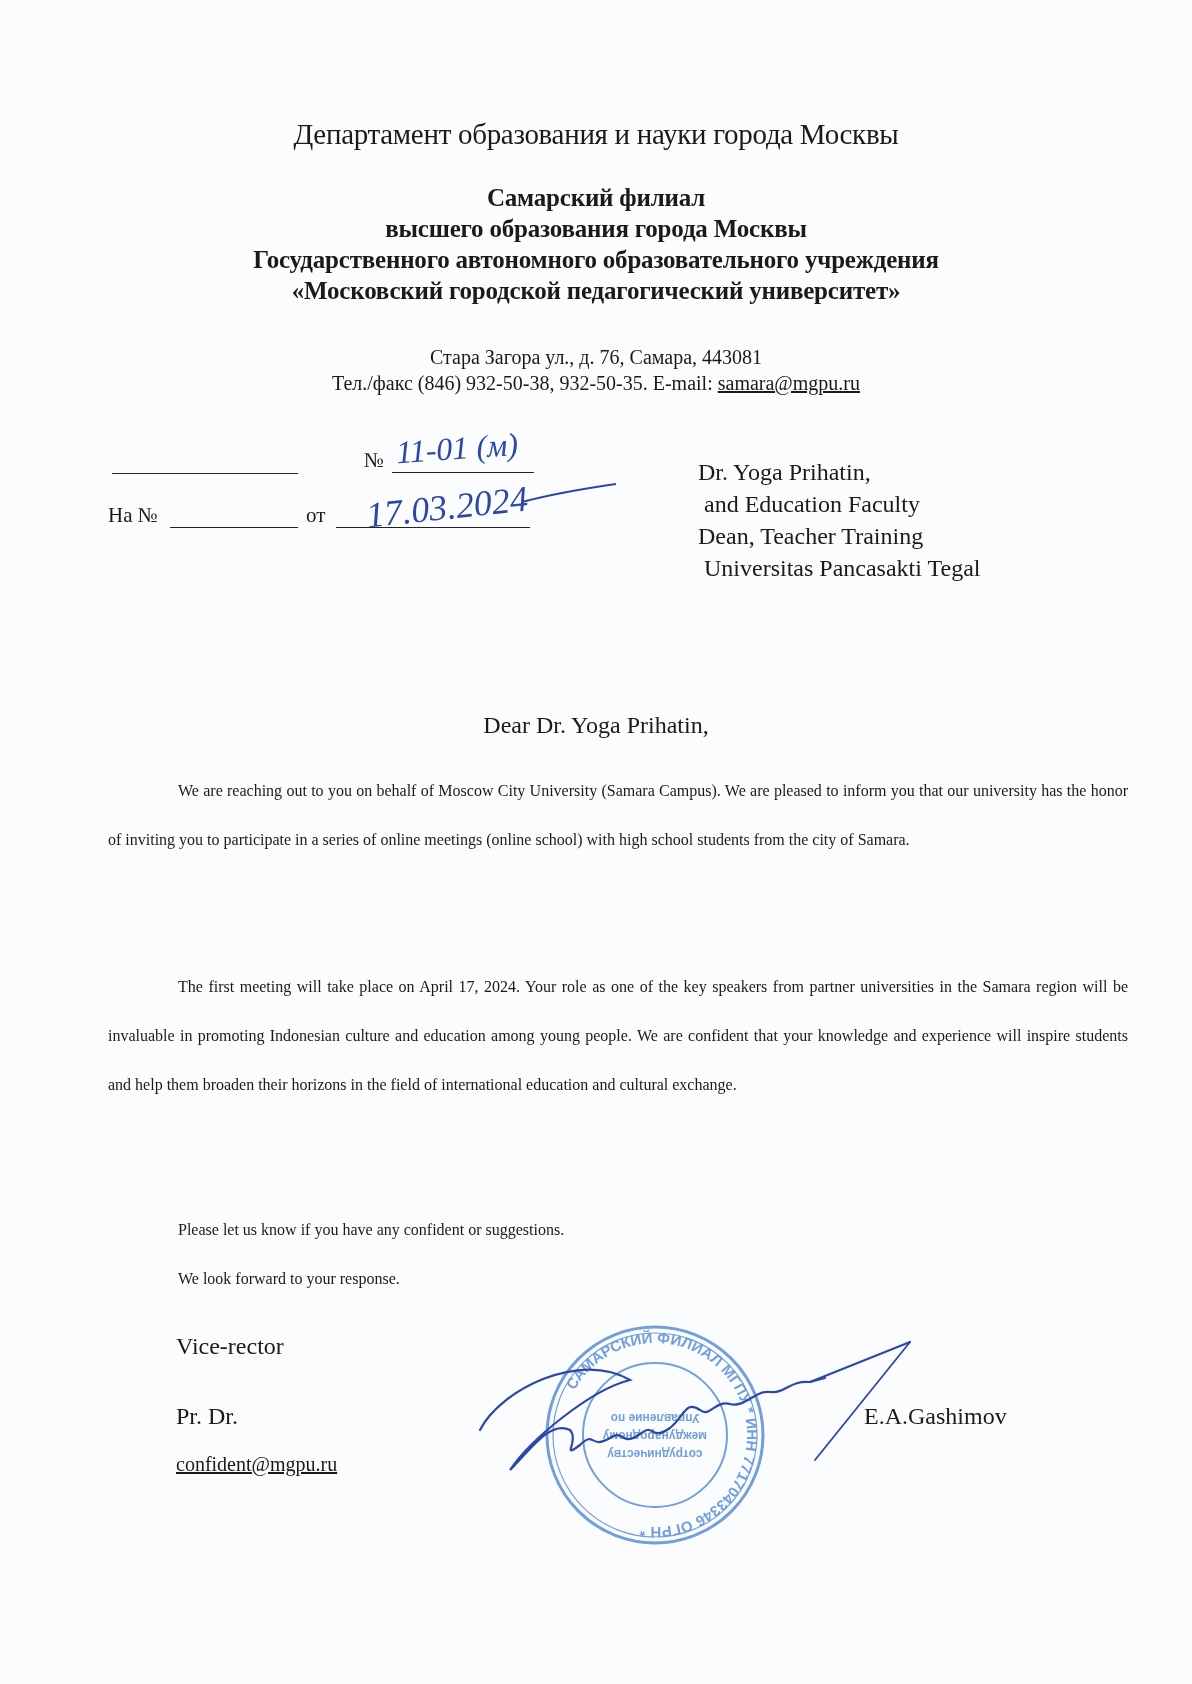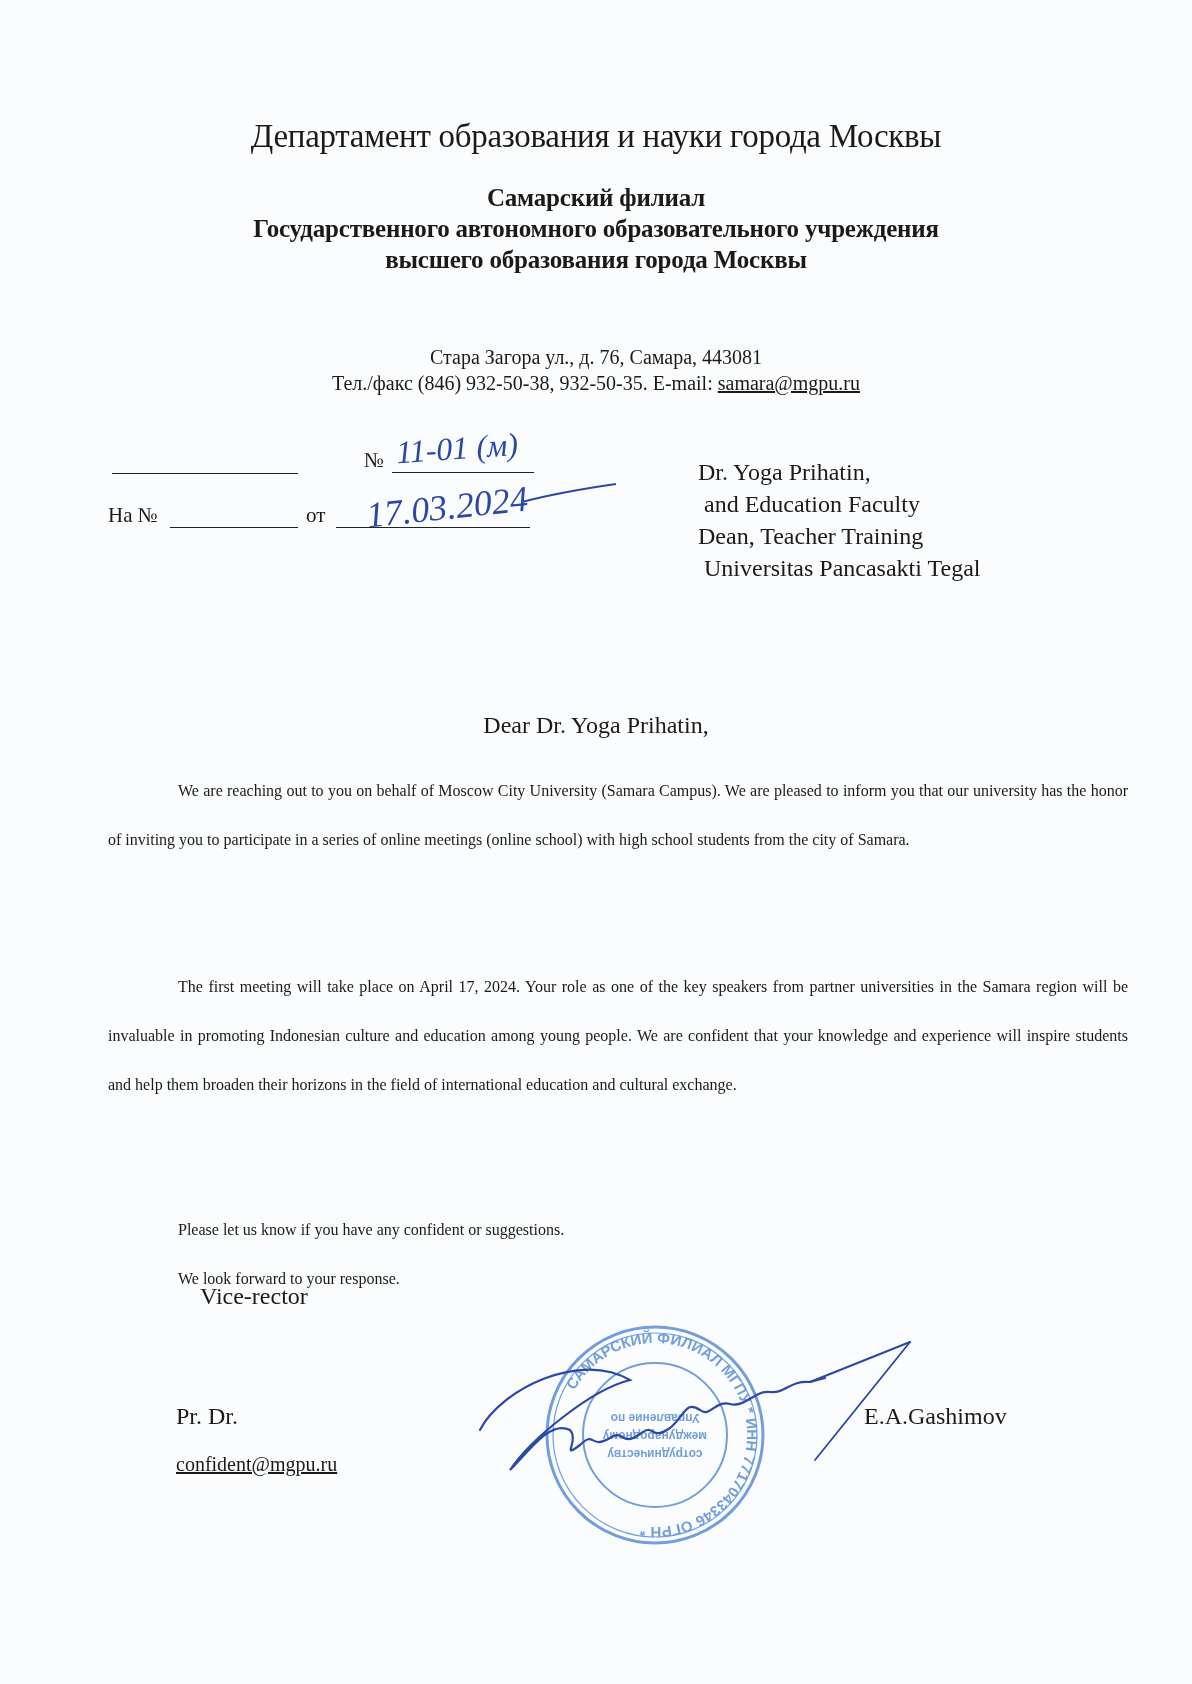--- a/index.html
+++ b/index.html
@@ -6,21 +6,21 @@
     body {
       width: 1192px; height: 1684px;
       background: #fbfcfe;
       position: relative;
       overflow: hidden;
       font-family: "Liberation Serif", "DejaVu Serif", serif;
       color: #1a1a1a;
     }
     .abs { position: absolute; }
     .center { left: 0; width: 1192px; text-align: center; }
-    .dept { top: 118px; font-size: 33px; letter-spacing: -0.3px; }
+    .dept { top: 118px; font-size: 29px; letter-spacing: -0.3px; }
     .org { font-weight: bold; font-size: 25px; line-height: 31px; letter-spacing: -0.2px; }
     .org1 { top: 182px; }
     .addr { font-size: 20px; line-height: 26px; }
     .addr1 { top: 344px; }
     .addr2 { top: 370px; }
     .u { text-decoration: underline; }
     .line { border-bottom: 1.3px solid #222; height: 0; }
     .ref { font-size: 21px; }
     .hand { font-family: "Liberation Serif", serif; font-style: italic; color: #2b47a8; font-size: 34px; }
     .recipient { left: 698px; top: 456px; font-size: 24px; line-height: 32px; }
@@ -30,22 +30,23 @@
     .signame { font-size: 24px; }
     .email { font-size: 20px; }
   </style>
 </head>
 <body>
 
 <div class="abs center dept">Департамент образования и науки города Москвы</div>
 
 <div class="abs center org org1">
   <div>Самарский филиал</div>
+  <div>высшего образования города Москвы</div>
   <div>Государственного автономного образовательного учреждения</div>
-  <div>высшего образования города Москвы</div>
+  <div>«Московский городской педагогический университет»</div>
 </div>
 
 <div class="abs center addr addr1">Стара Загора  ул., д. 76, Самара, 443081</div>
 <div class="abs center addr addr2">
   <span>Тел./факс (846) 932-50-38, 932-50-35. E-mail: </span><span class="u">samara@mgpu.ru</span>
 </div>
 
 <div class="abs line" style="left:112px; top:473px; width:186px;"></div>
 <div class="abs ref" style="left:364px; top:448px;">№</div>
 <div class="abs line" style="left:392px; top:472px; width:142px;"></div>
@@ -67,21 +68,21 @@
   <div style="padding-left:6px;"> Universitas Pancasakti Tegal</div>
 </div>
 
 <div class="abs center" style="top:712px; font-size:24px;">Dear Dr. Yoga Prihatin,</div>
 
 <div class="abs body-text indent" style="top:766px;">We are reaching out to you on behalf of Moscow City University (Samara Campus). We are pleased to inform you that our university has the honor of inviting you to participate in a series of online meetings (online school) with high school students from the city of Samara.</div>
 <div class="abs body-text indent" style="top:962px;">The first meeting will take place on April 17, 2024. Your role as one of the key speakers from partner universities in the Samara region will be invaluable in promoting Indonesian culture and education among young people. We are confident that your knowledge and experience will inspire students and help them broaden their horizons in the field of international education and cultural exchange.</div>
 <div class="abs body-text indent" style="top:1205px;">Please let us know if you have any confident or suggestions.</div>
 <div class="abs body-text indent" style="top:1254px;">We look forward to your response.</div>
 
-<div class="abs sig" style="left:176px; top:1283px;margin-left:24px;">Vice-rector</div>
+<div class="abs sig" style="left:176px; top:1333px;">Vice-rector</div>
 <div class="abs sig" style="left:176px; top:1403px;">Pr. Dr.</div>
 <div class="abs email u" style="left:176px; top:1453px;">confident@mgpu.ru</div>
 <div class="abs signame" style="left:864px; top:1403px;">E.A.Gashimov</div>
 
 <svg class="abs" style="left:540px; top:1320px; opacity:0.85;" width="230" height="230" viewBox="0 0 230 230">
   <defs>
     <path id="stampArc" d="M 115 115 m -92 0 a 92 92 0 1 1 184 0 a 92 92 0 1 1 -184 0"></path>
   </defs>
   <circle cx="115" cy="115" r="108" fill="none" stroke="#5b8fd6" stroke-width="3"></circle>
   <circle cx="115" cy="115" r="102" fill="none" stroke="#5b8fd6" stroke-width="1.2"></circle>

